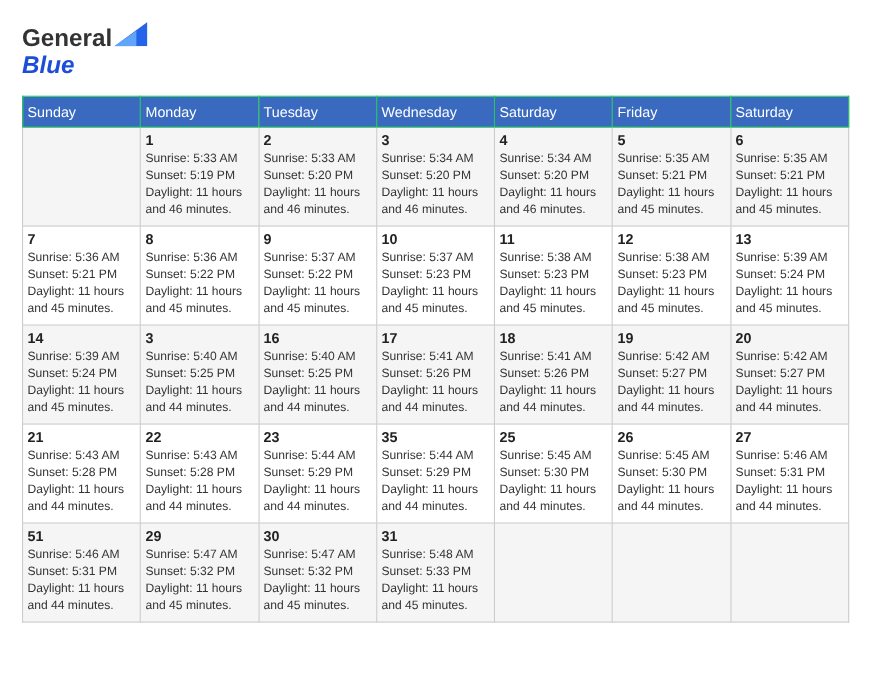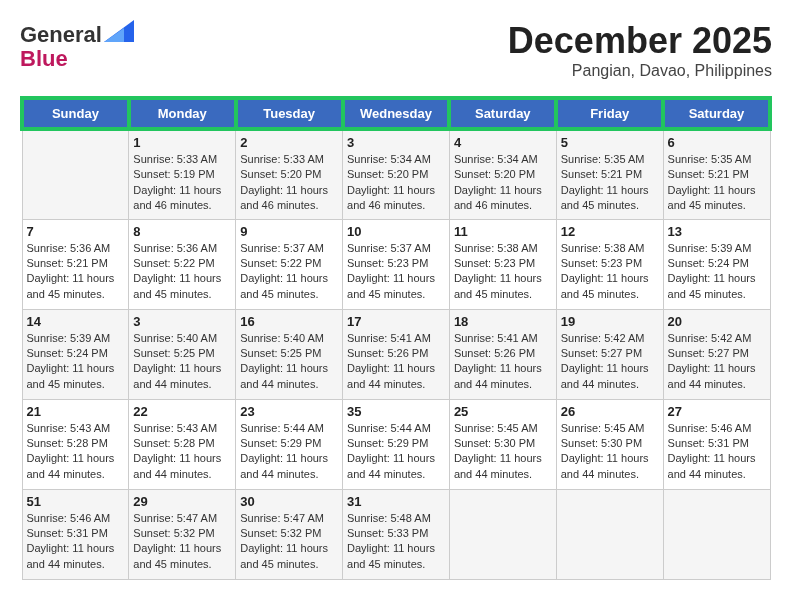--- a/index.html
+++ b/index.html
@@ -19,21 +19,21 @@
     .logo {
       display: flex;
       align-items: center;
     }
     .logo-text {
       font-size: 22px;
       font-weight: bold;
       line-height: 1.1;
     }
     .logo-general { color: #333; }
-    .logo-blue { color: #be185d; }
+    .logo-blue { color: #1d4ed8; font-style: italic; }
     .logo-icon {
       width: 30px;
       height: 22px;
       margin-left: 2px;
     }
     .title-area {
       text-align: right;
     }
     .month-title {
       font-size: 36px;
@@ -48,24 +48,24 @@
       width: 100%;
       border-collapse: collapse;
       font-size: 11px;
     }
     thead tr {
       background-color: #3a6abf;
       color: white;
     }
     thead th {
       padding: 6px 4px;
-      text-align: center;
+      text-align: left;
       font-size: 13px;
-      font-weight: bold;
-      border: 4px solid #22c55e;
+      font-weight: normal;
+      border: 1px solid #22c55e;
     }
     tbody tr {
       vertical-align: top;
     }
     tbody td {
       border: 1px solid #ccc;
       padding: 4px;
       height: 90px;
     }
     tbody tr:nth-child(odd) {
@@ -96,24 +96,20 @@
         <span class="logo-general">General</span><svg class="logo-icon" viewBox="0 0 30 22">
             <polygon points="0,22 30,22 30,0" fill="#2563eb"></polygon>
             <polygon points="0,22 20,22 20,8" fill="#60a5fa"></polygon>
           </svg>
       </div>
       <div class="logo-text">
         <span class="logo-blue">Blue</span>
       </div>
     </div>
   </div>
-  <div class="title-area">
-    <div class="month-title">December 2025</div>
-    <div class="location-title">Pangian, Davao, Philippines</div>
-  </div>
 </div>
 
 <table>
   <thead>
     <tr>
     <th>Sunday</th>
         <th>Monday</th>
         <th>Tuesday</th>
         <th>Wednesday</th>
         <th>Saturday</th>

